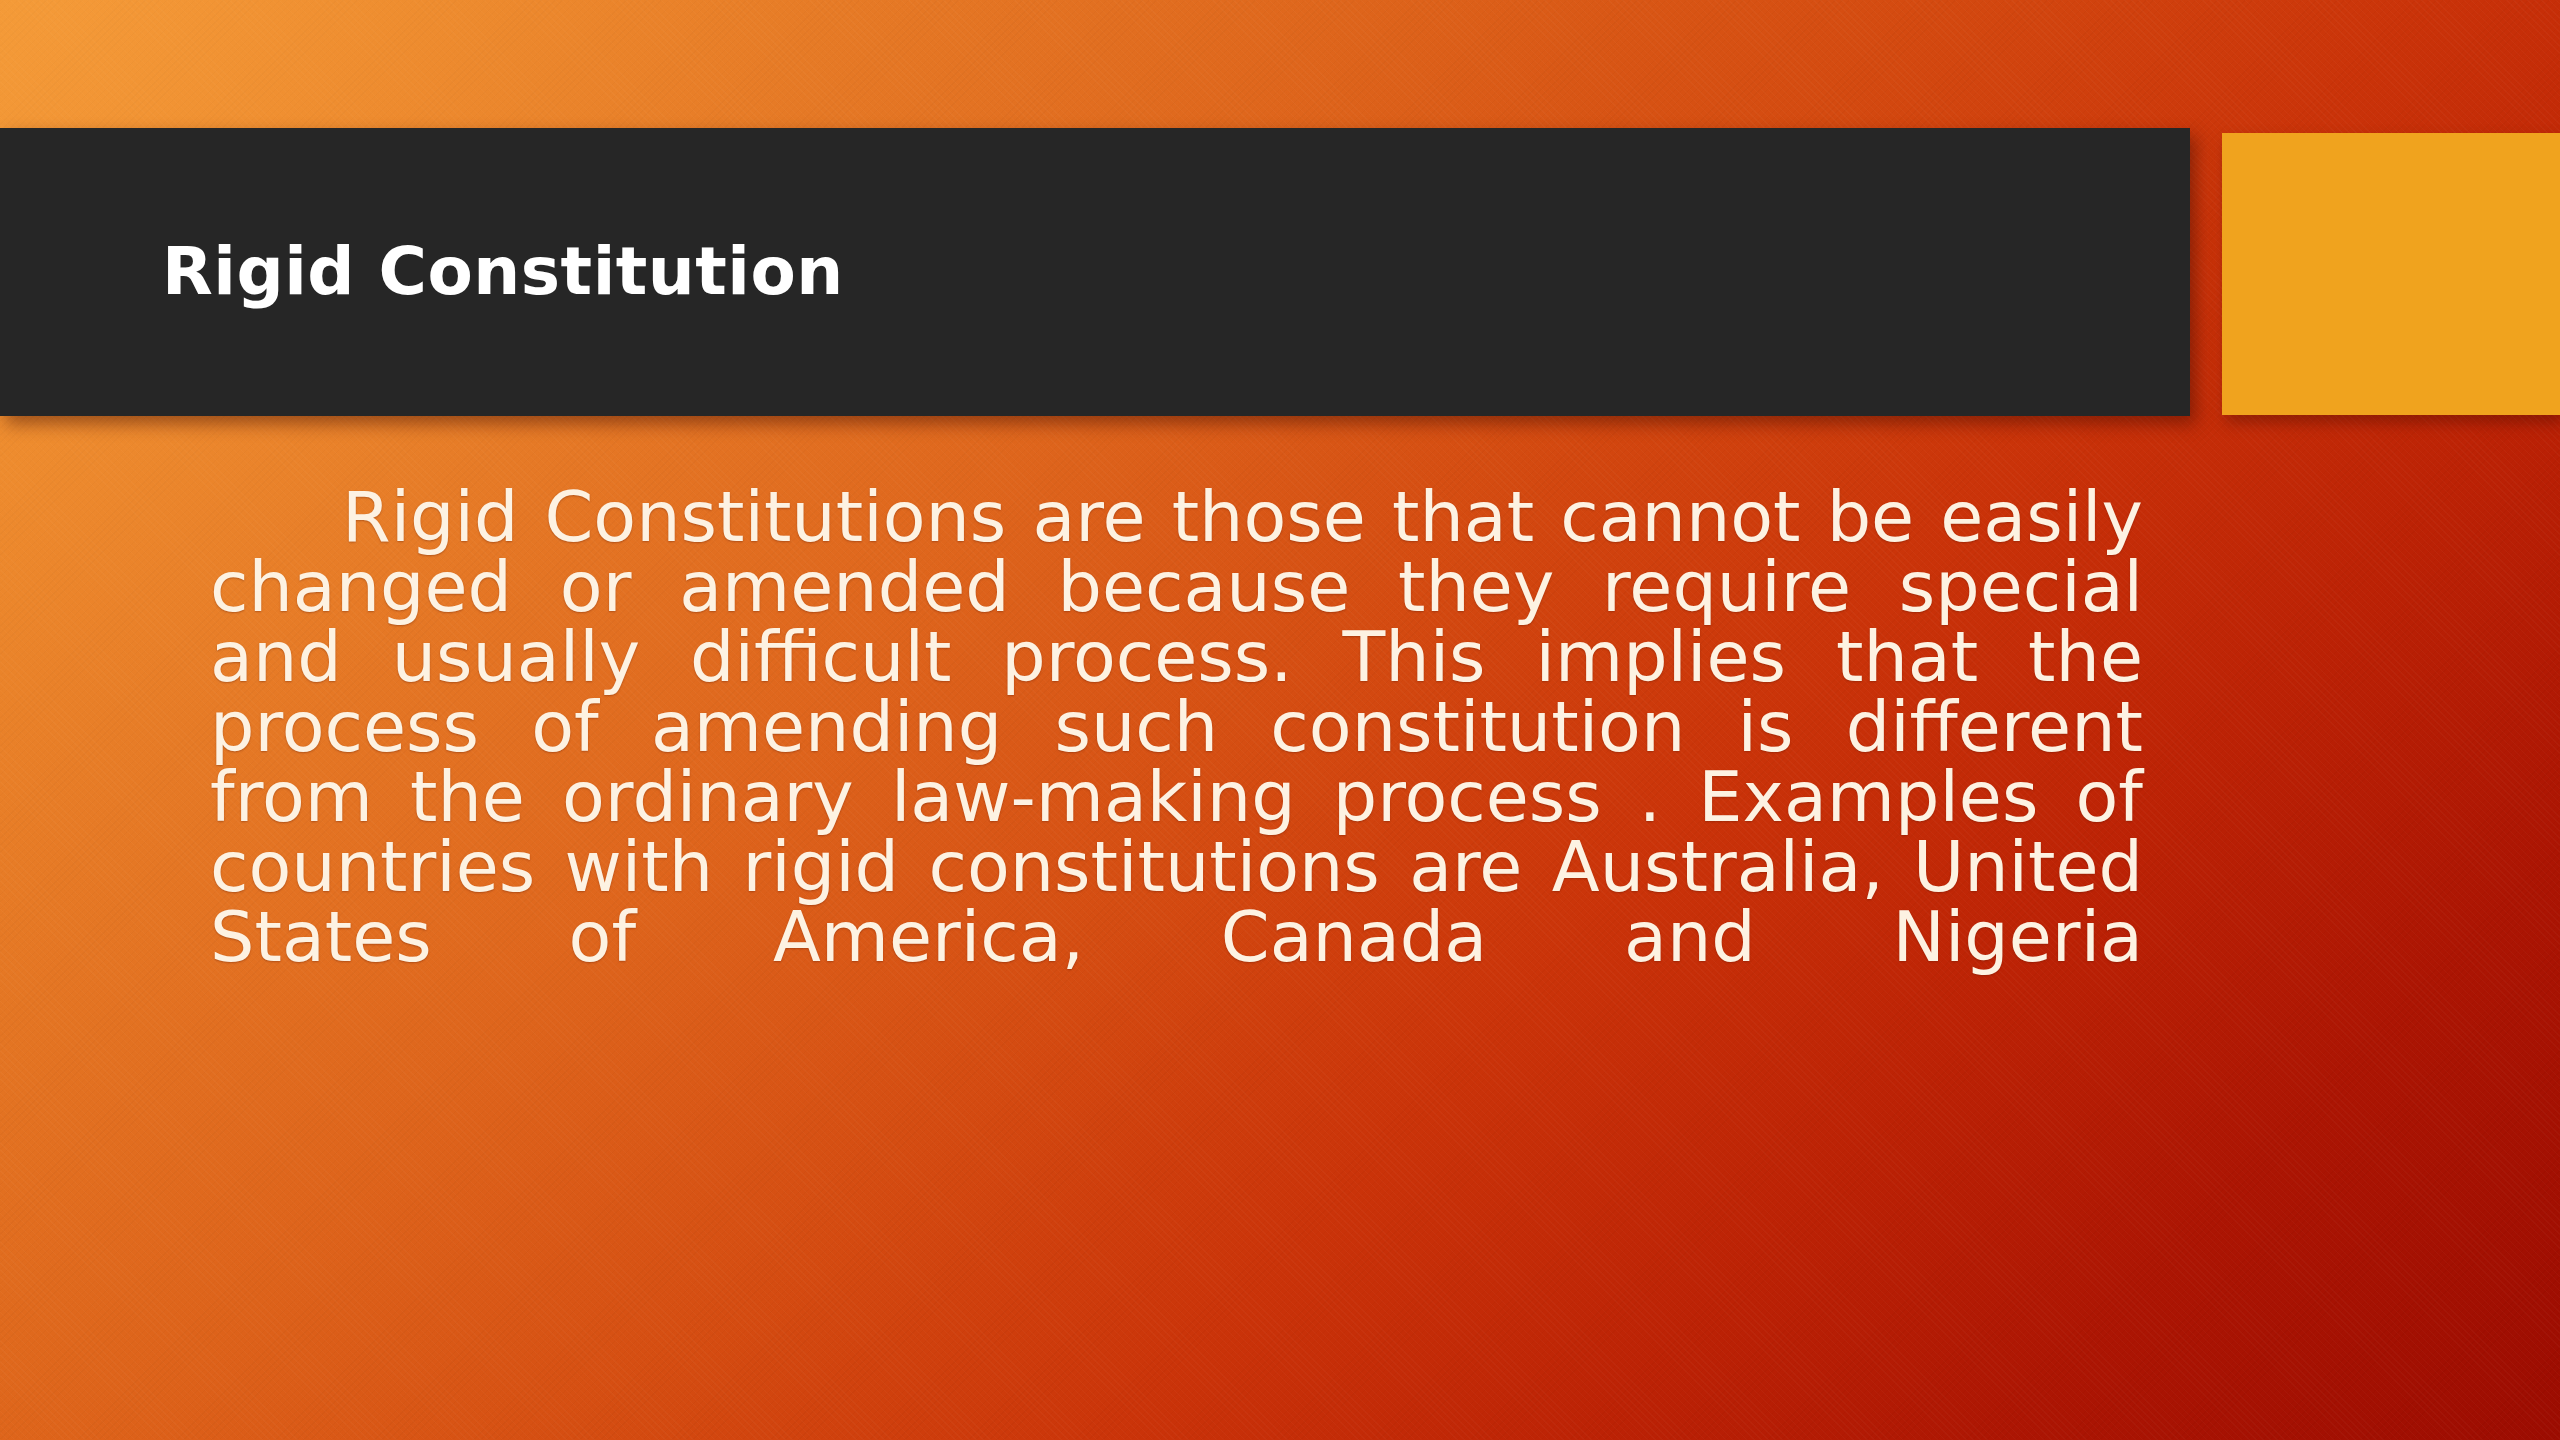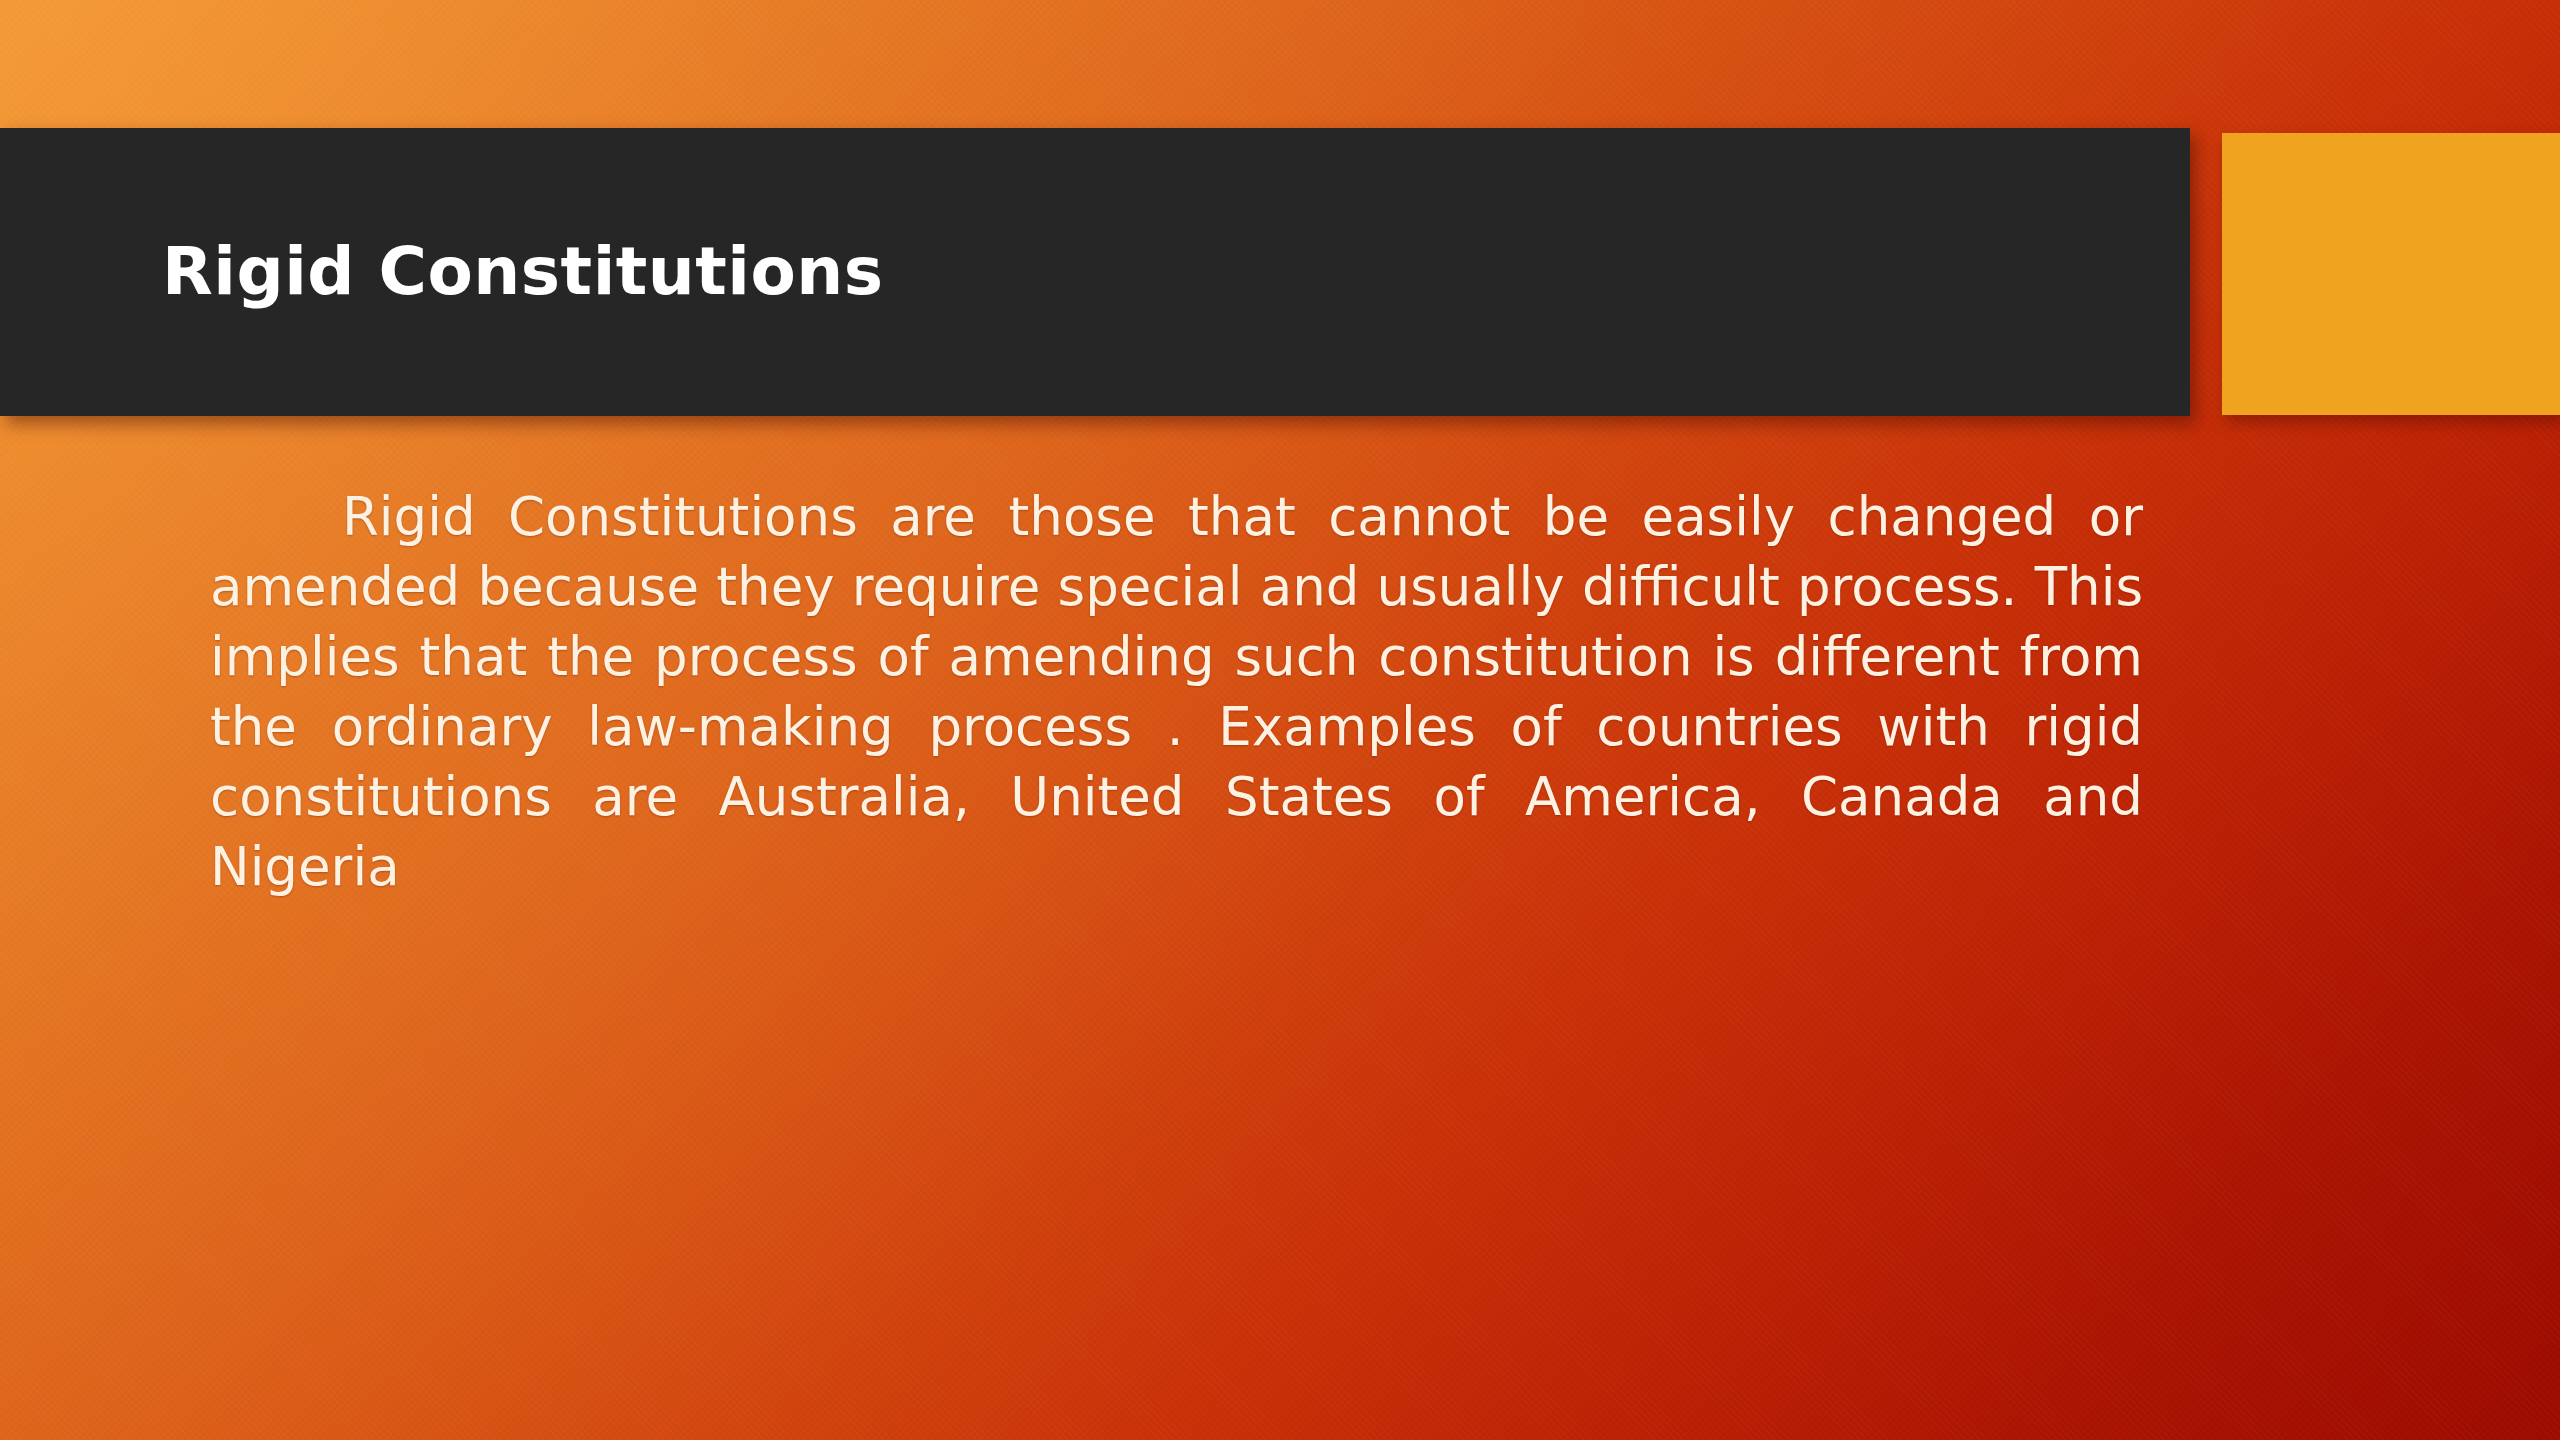--- a/index.html
+++ b/index.html
@@ -95,21 +95,21 @@
     box-shadow: 4px 8px 14px rgba(70, 10, 0, 0.40);
   }
 
   
   .body-text {
     position: absolute;
     left: 210px;
     top: 482px;
     width: 1933px;
     color: #FDF2E2;
-    font-size: 53px;
+    font-size: 70px;
     line-height: 70px;
     text-align: justify;
     text-indent: 132px;
     text-shadow: 0 1px 2px rgba(90, 20, 0, 0.35);
     hyphens: none;
     word-spacing: 0px;
   }
   
   .body-text::after {
     content: "";
@@ -119,20 +119,20 @@
 </style>
 </head>
 <body>
 
 <div class="slide">
 
   <div class="slide-texture"></div>
   <div class="slide-bloom"></div>
 
   <div class="title-bar">
-    <div class="title-text">Rigid Constitutions</div>
+    <div class="title-text">Rigid Constitution</div>
   </div>
 
   <div class="accent-block"></div>
 
   <div class="body-text">Rigid Constitutions are those that cannot be easily changed or amended because they require special and usually difficult process. This implies that the process of amending such constitution is different from the ordinary law-making process . Examples of countries with rigid constitutions are Australia, United States of America, Canada and Nigeria</div>
 
 </div>
 
 </body></html>

